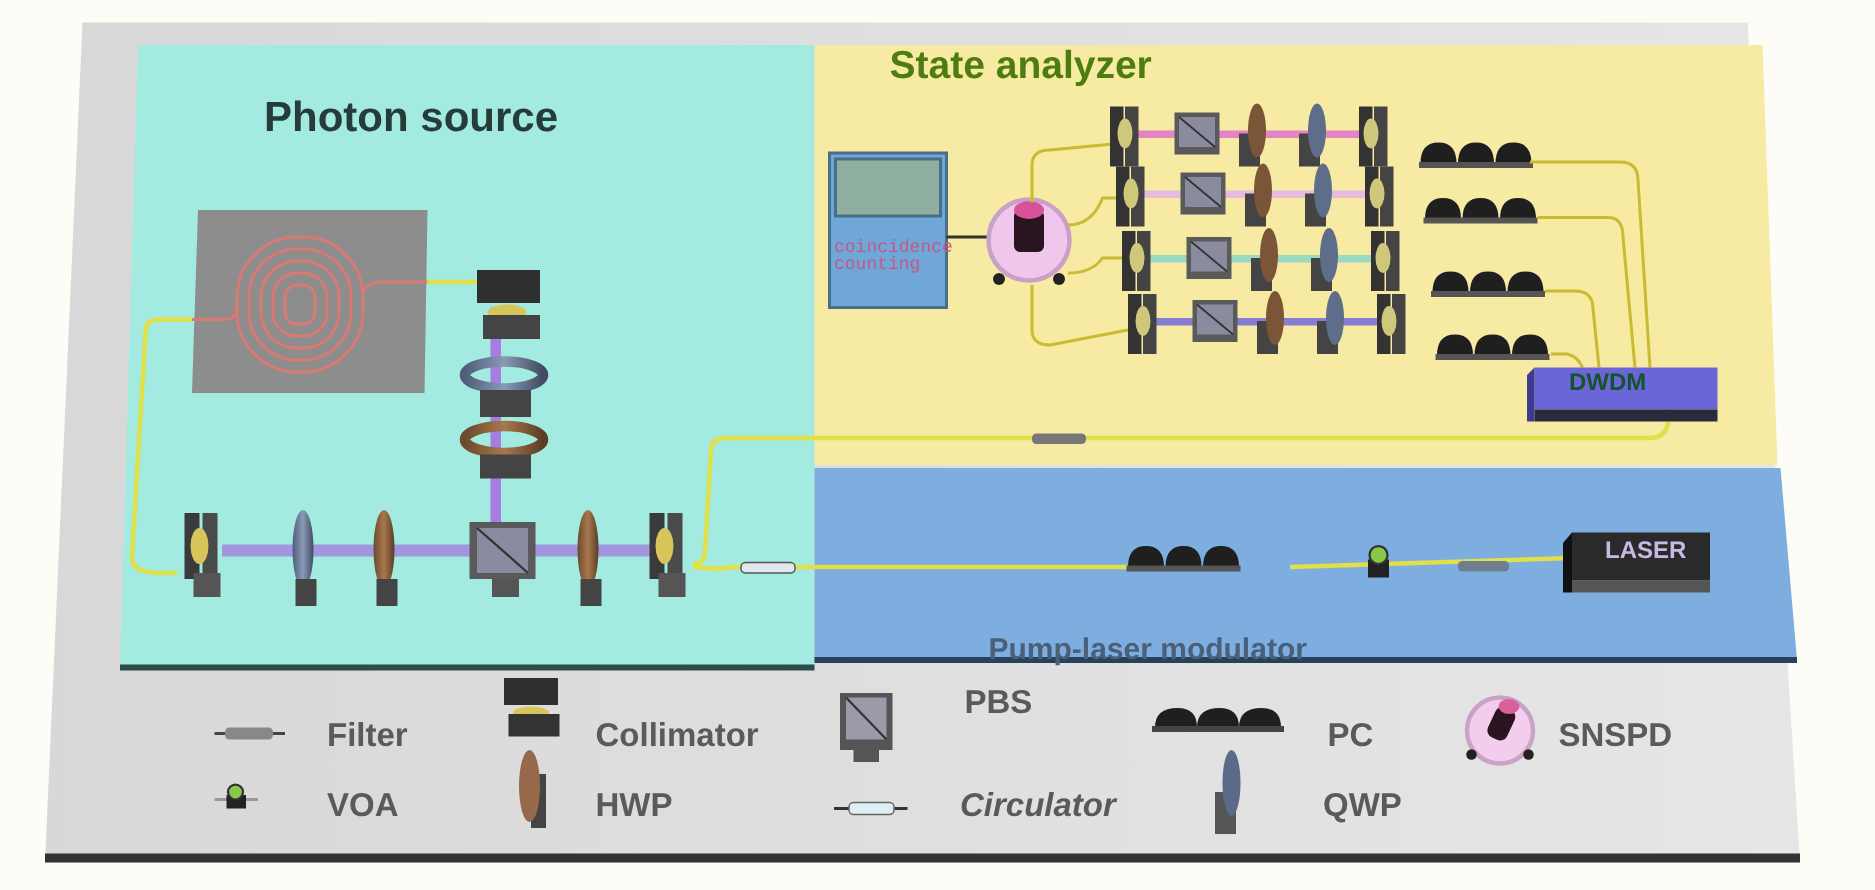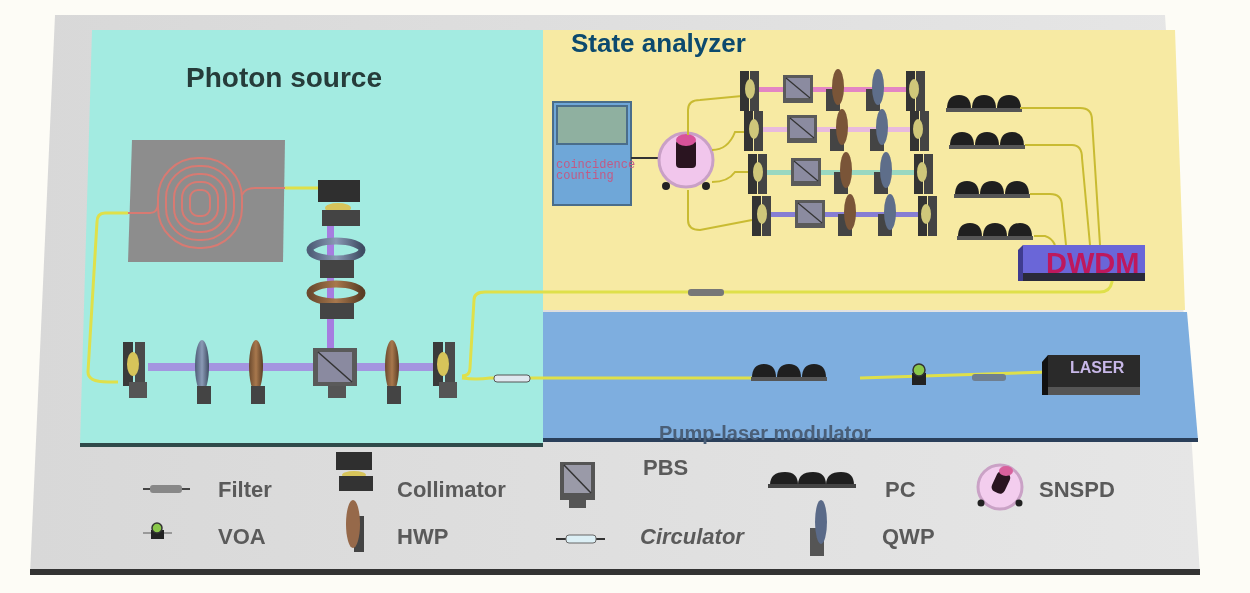--- a/index.html
+++ b/index.html
@@ -270,27 +270,27 @@
   </g>
   <rect x="972" y="374" width="34" height="7" rx="3" fill="#6f7f90"></rect>
   <g>
     <rect x="1048" y="355" width="92" height="32" fill="#2a2a2a"></rect>
     <rect x="1048" y="387" width="92" height="8" fill="#555"></rect>
     <polygon points="1048,355 1042,362 1042,395 1048,395" fill="#111"></polygon>
   </g>
 </svg>
 
   
-  <div class="region-title" style="left:186px; top:62px; font-size:28px; color:#263c3a;">Photon source</div>
-  <div class="region-title" style="left:571px; top:28px; font-size:26px; color:#0c4a6e;">State analyzer</div>
+  <div class="region-title" style="left:176px; top:62px; font-size:28px; color:#263c3a;">Photon source</div>
+  <div class="region-title" style="left:593px; top:28px; font-size:26px; color:#4d7c0f;">State analyzer</div>
   <div class="region-title" style="left:659px; top:422px; font-size:20px; color:#4a5f78;">Pump-laser modulator</div>
 
   
   <div style="position:absolute; left:556px; top:160px; width:76px; font-size:12px; line-height:11px; color:#c35a85; font-family:'Liberation Mono', monospace;">coincidence counting</div>
-  <div style="position:absolute; left:1046px; top:247px; font-size:29px; font-weight:bold; color:#be185d;">DWDM</div>
+  <div style="position:absolute; left:1046px; top:247px; font-size:16px; font-weight:bold; color:#14532d;">DWDM</div>
   <div style="position:absolute; left:1070px; top:359px; font-size:16px; font-weight:bold; color:#c8b8e8;">LASER</div>
 
   
   <svg width="1250" height="593" style="position:absolute;left:0;top:0;pointer-events:none">
     <g>
       <line x1="143" y1="489" x2="190" y2="489" stroke="#444" stroke-width="2"></line>
       <rect x="150" y="485" width="32" height="8" rx="3" fill="#888"></rect>
     </g>
     <g>
       <line x1="143" y1="533" x2="172" y2="533" stroke="#999" stroke-width="2"></line>

